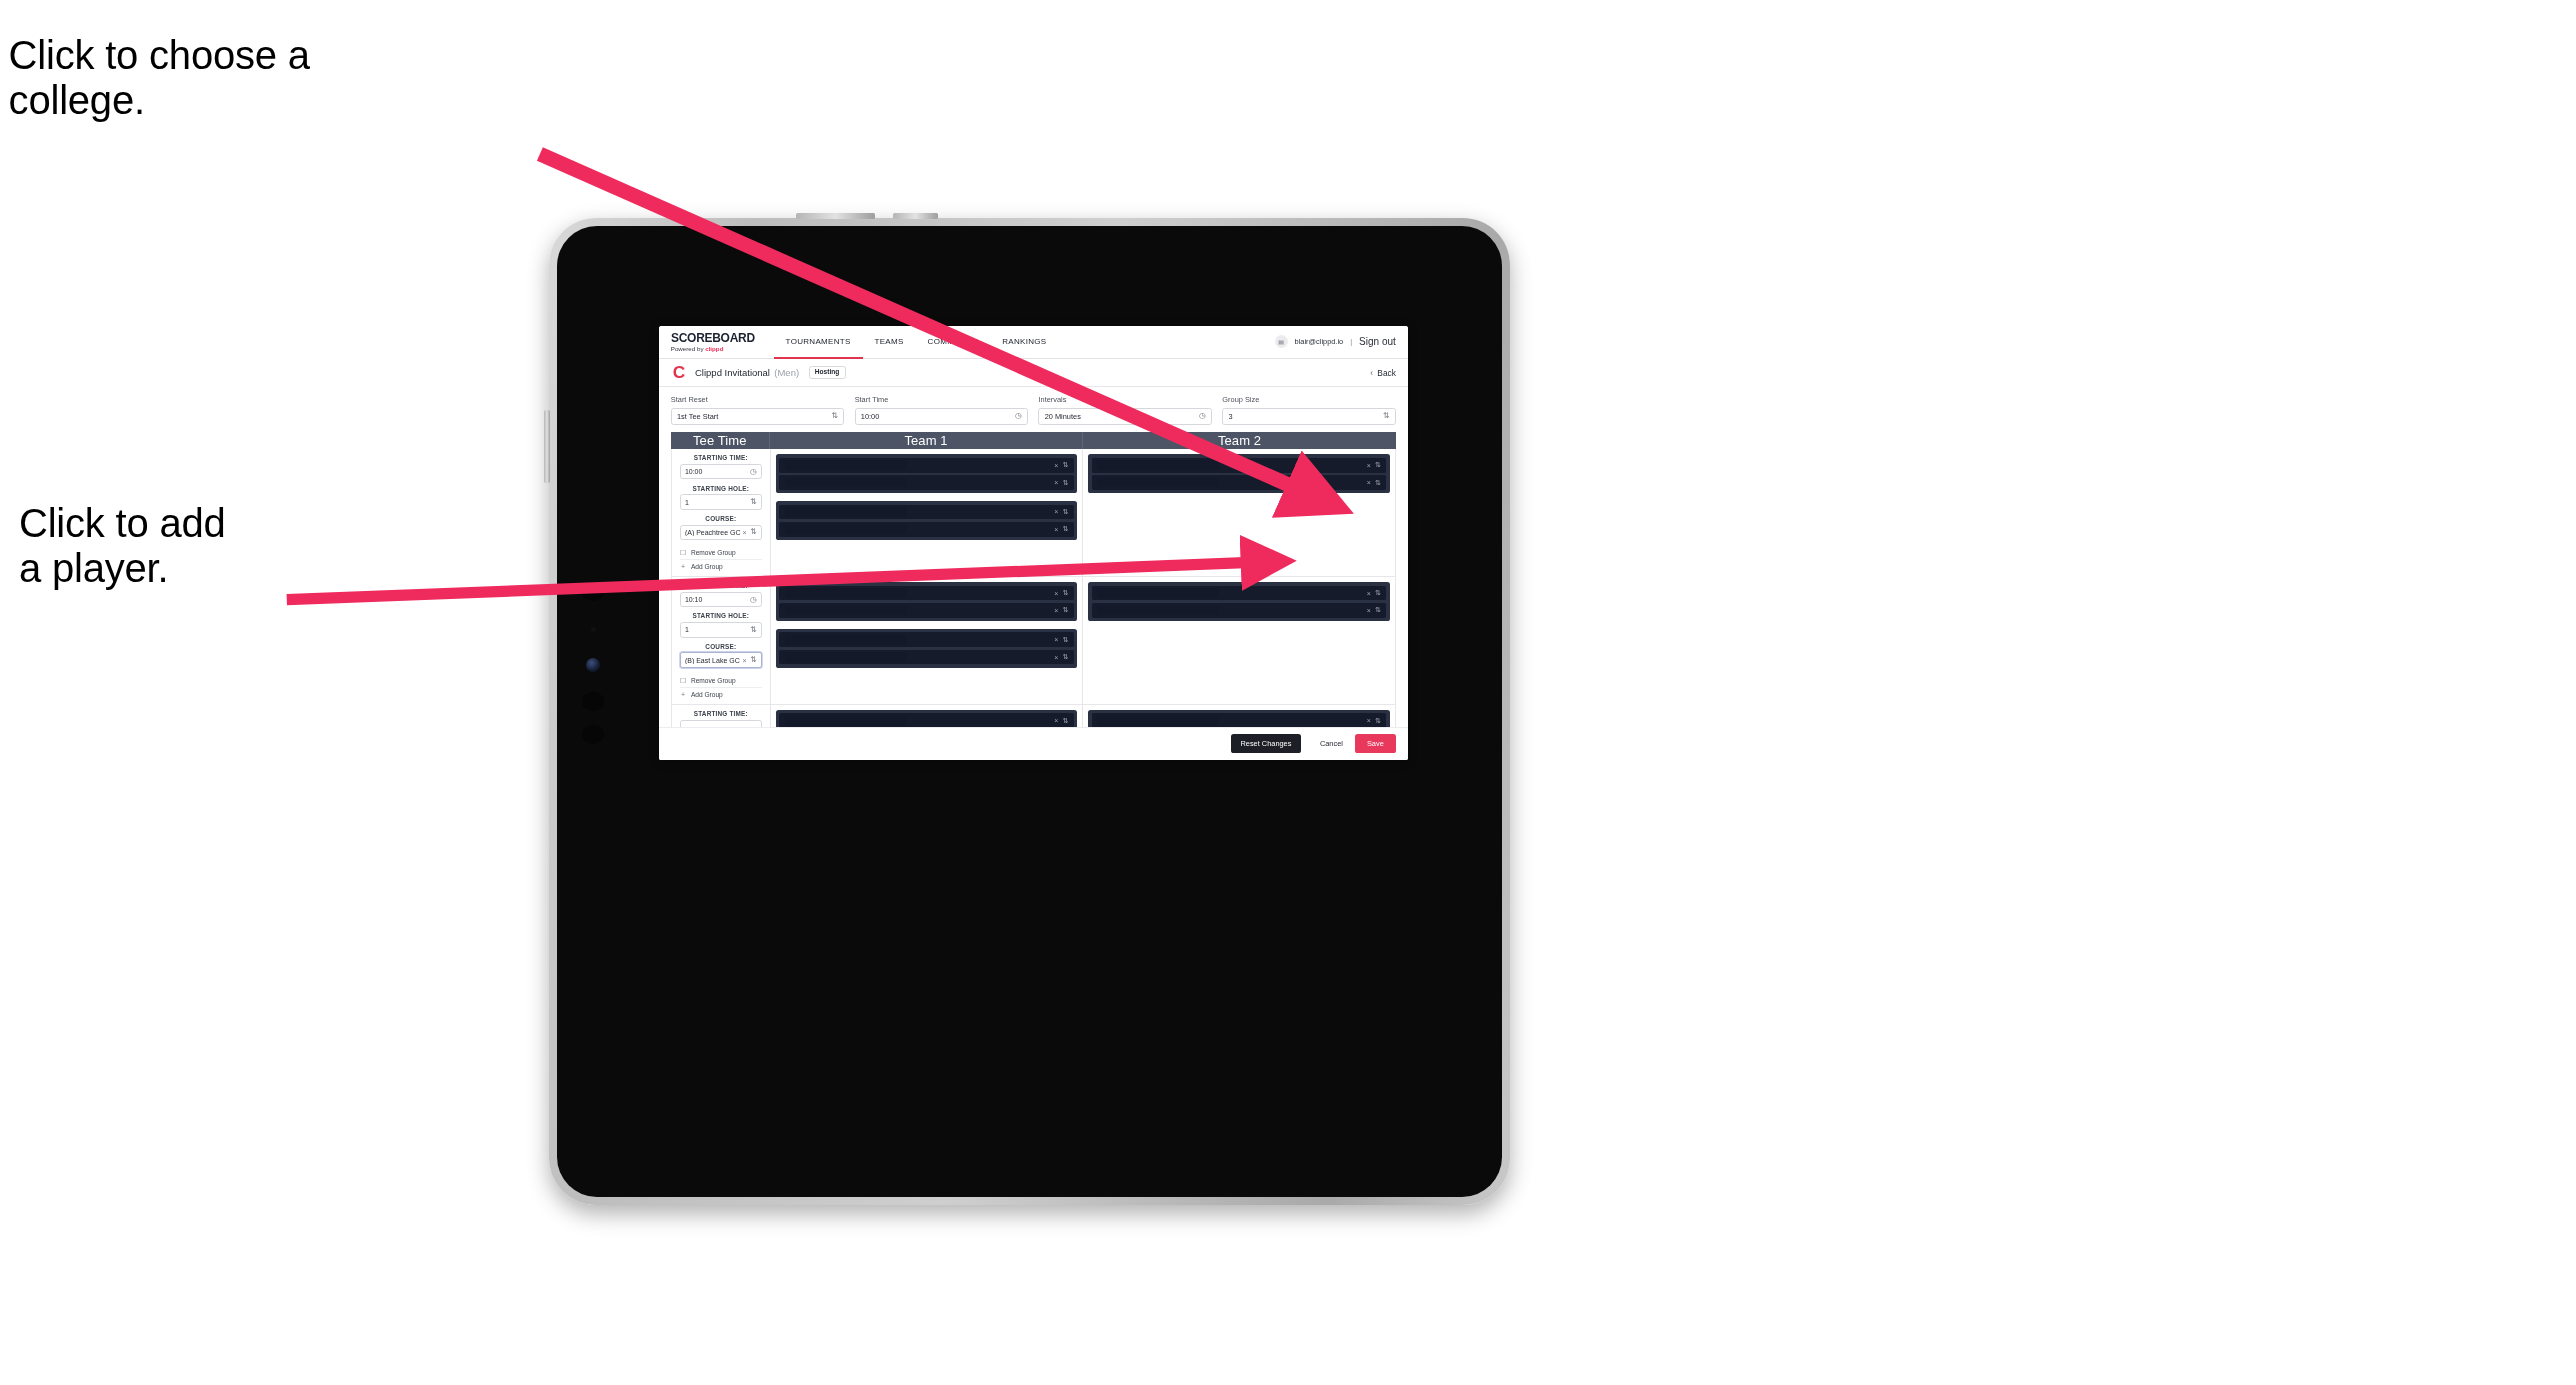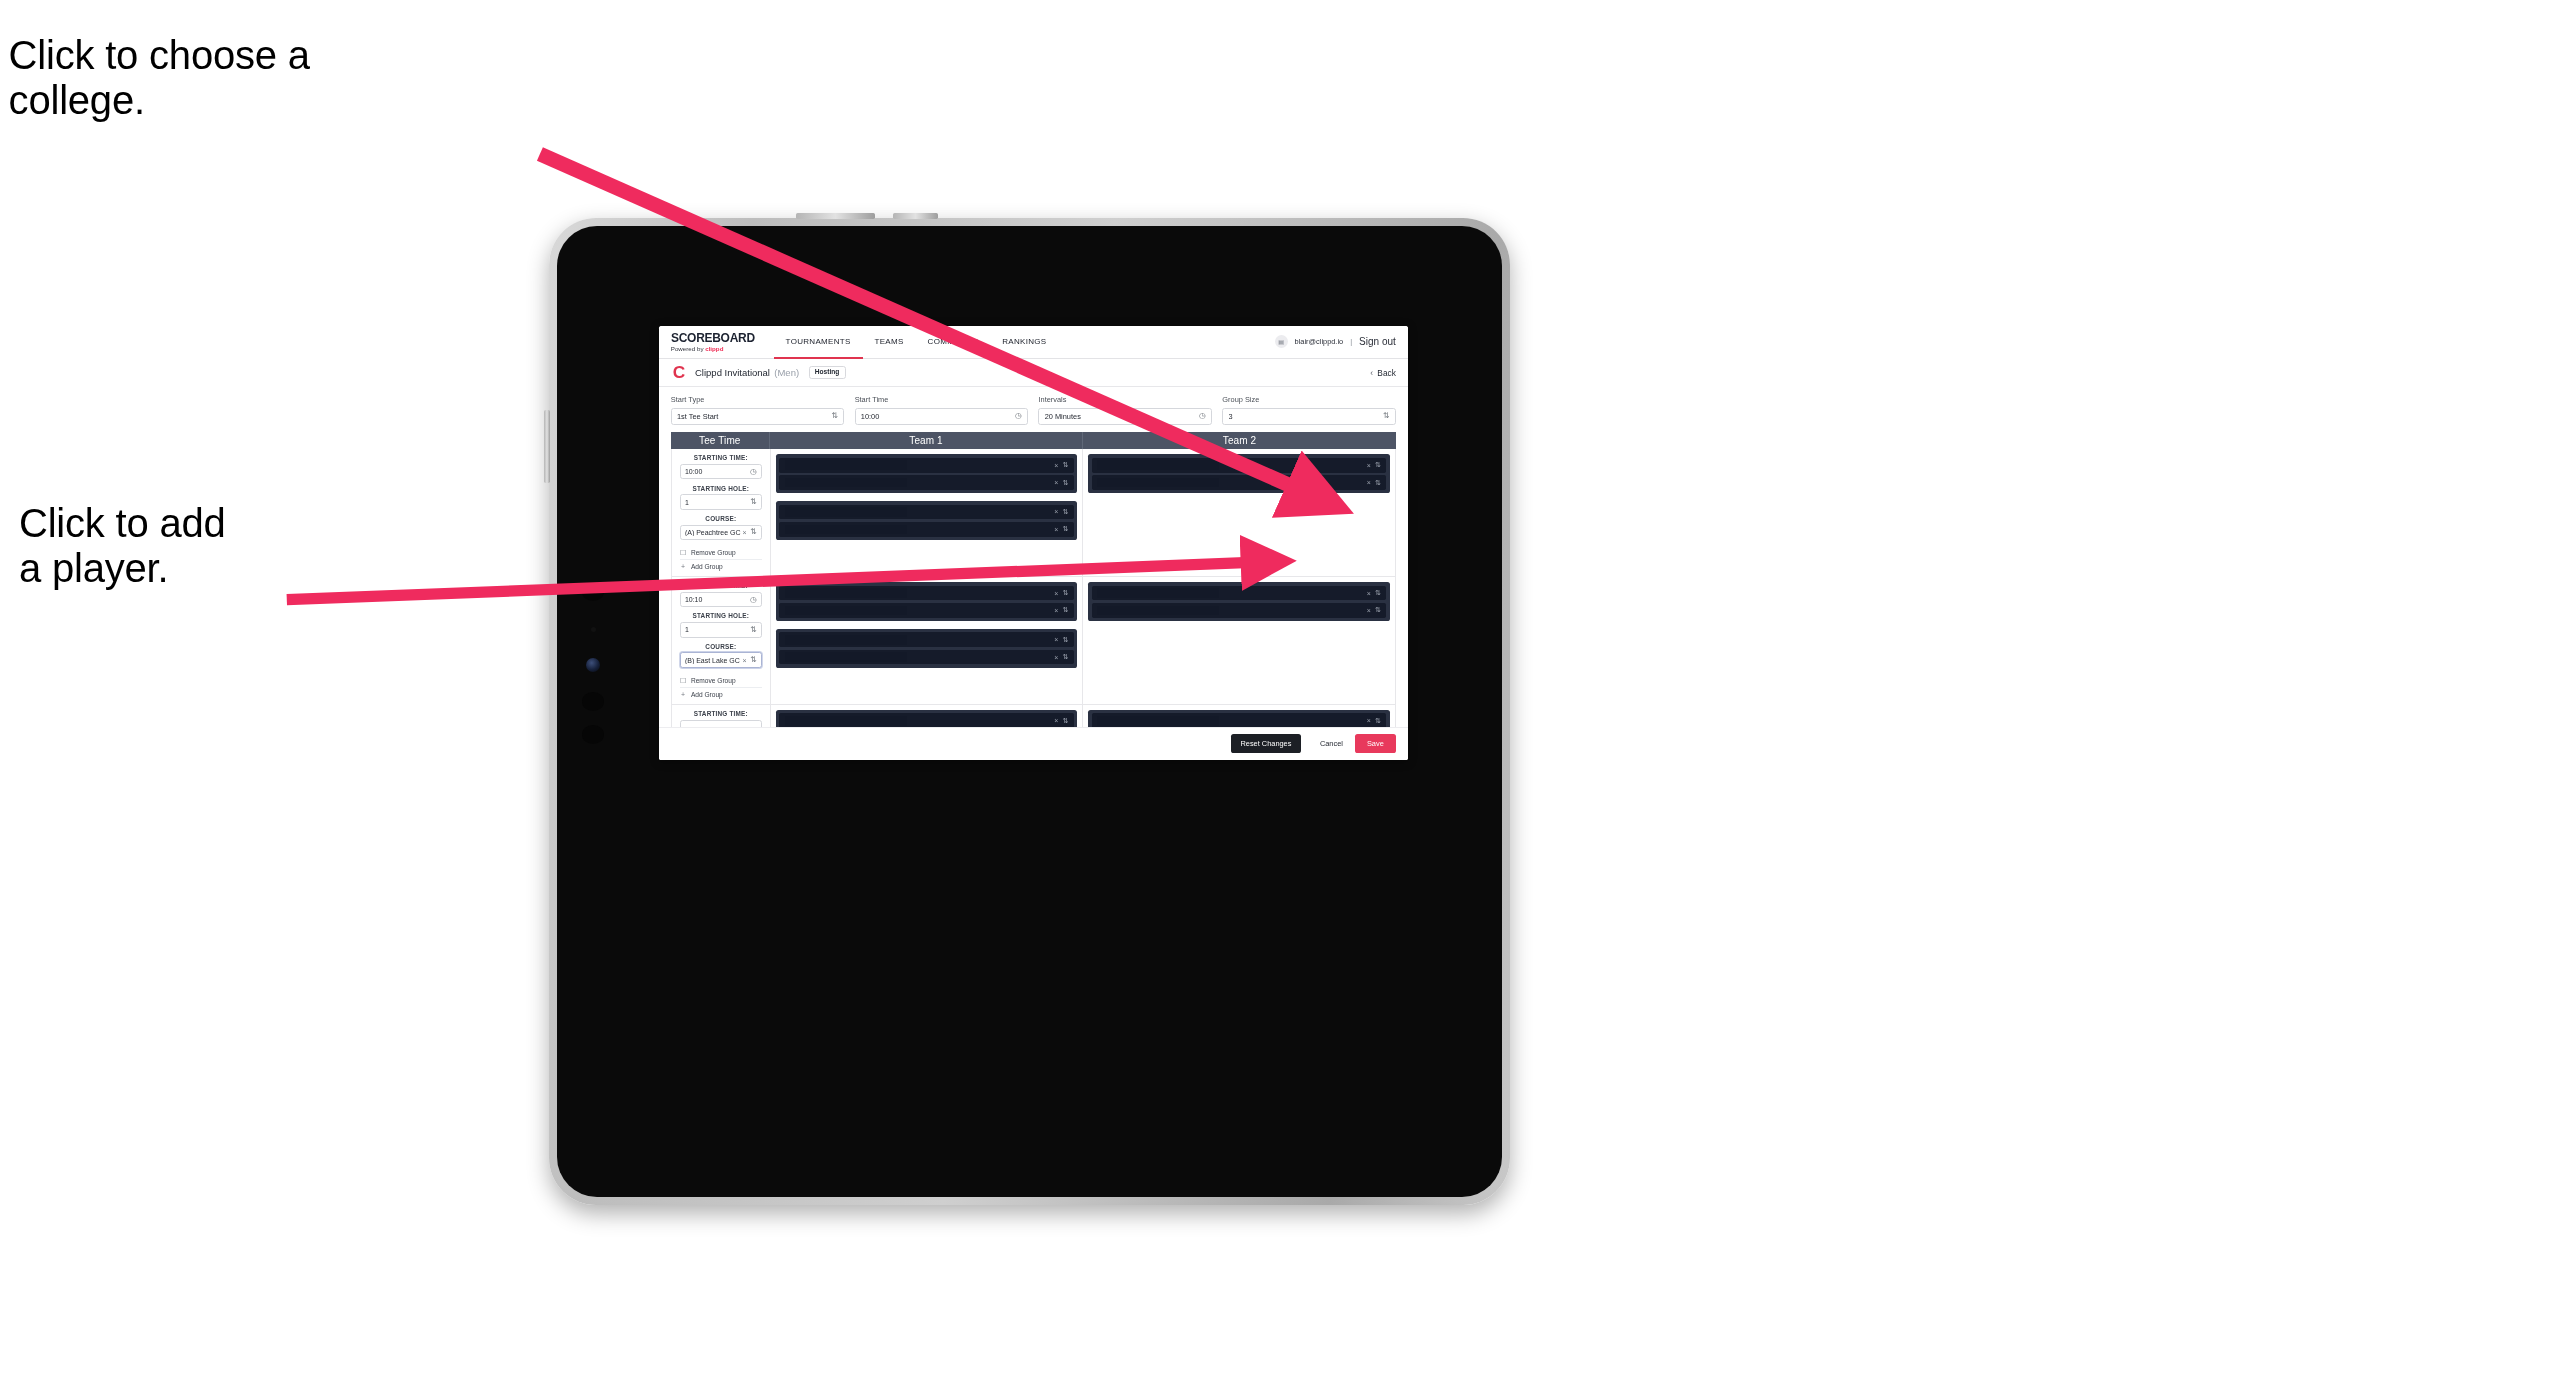--- a/index.html
+++ b/index.html
@@ -162,21 +162,21 @@
   .clock { color: #73787f; font-size: 7.8px; line-height: 1; }
 
   
   #tbl-head {
     display: flex; height: 17.3px; flex: 0 0 17.3px;
     background: #4d5465; color: #ffffff;
     margin: 0 12px;
   }
   #tbl-head .cell {
     display: flex; align-items: center; justify-content: center;
-    font-size: 10px; letter-spacing: 0.1px;
+    font-size: 13px; letter-spacing: 0.1px;
   }
   .col-tee  { flex: 0 0 99px; border-right: 0.9px solid #606878; }
   .col-t1   { flex: 1 1 0; border-right: 0.9px solid #606878; }
   .col-t2   { flex: 1 1 0; }
 
   
   #tbl-body {
     margin: 0 12px;
     flex: 1 1 auto;
     overflow: hidden;
@@ -311,21 +311,21 @@
           <div id="tourn-gender">(Men)</div>
           <div id="hosting-badge">Hosting</div>
           <div id="back-btn">
             <span class="chev">‹</span>
             <span>Back</span>
           </div>
         </div>
 
         <div id="settings">
           <div class="field">
-            <div class="field-label">Start Type</div>
+            <div class="field-label">Start Reset</div>
             <div class="field-box">
               <span class="val">1st Tee Start</span>
               <span class="spin">⇅</span>
             </div>
           </div>
           <div class="field">
             <div class="field-label">Start Time</div>
             <div class="field-box">
               <span class="val">10:00</span>
               <span class="clock">◷</span>

